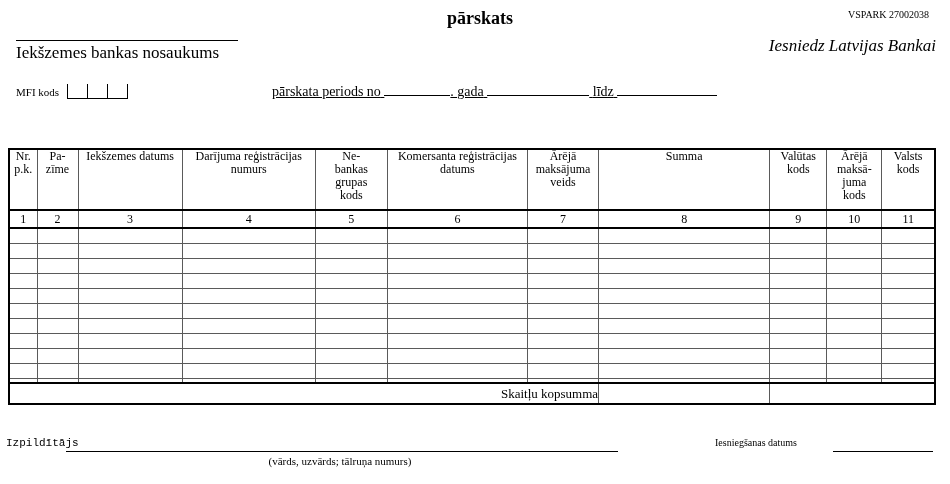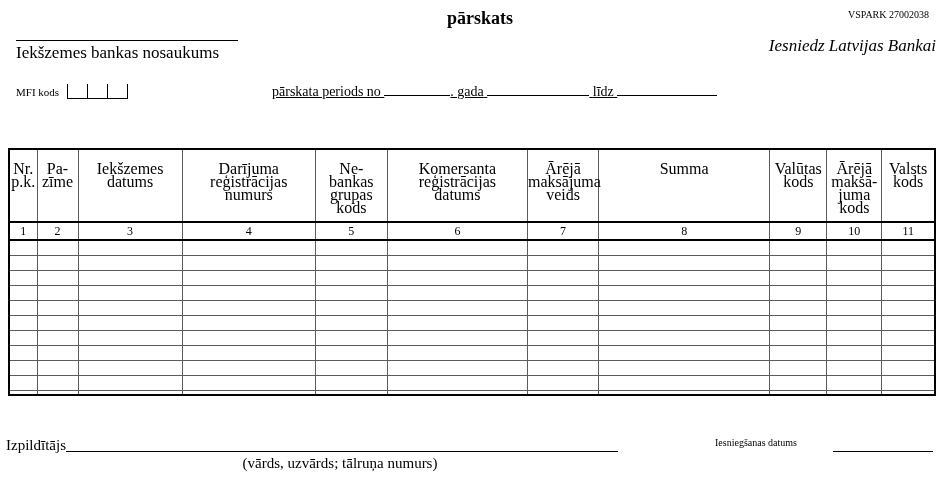--- a/index.html
+++ b/index.html
@@ -28,41 +28,41 @@
   
   table.form{
     position:absolute;left:8px;top:148px;border-collapse:collapse;
     table-layout:fixed;width:928px;
   }
   table.form{border:2px solid #000;}
   table.form td,table.form th{
     border:1px solid #5a5a5a;padding:0;font-weight:normal;
   }
   tr.hdr th{
-    vertical-align:top;text-align:center;font-size:16px;line-height:13px;
-    height:59px;padding-top:12px;white-space:pre-line;
+    vertical-align:top;text-align:center;font-size:12px;line-height:13px;
+    height:59px;padding-top:0;white-space:pre-line;
   }
   tr.nums td{
     text-align:center;font-size:12px;height:16px;
     border-top:2px solid #000;border-bottom:2px solid #000;
   }
   tr.data td{height:14px;}
   tr.spacer td{height:3px;border-bottom:2px solid #000;}
   tr.total td{height:19px;border-top:2px solid #000;border-bottom:2px solid #000;}
   td.total-label{
     text-align:right;font-weight:bold;font-size:13px;padding-right:14px;
     border-left:2px solid #000;
   }
   td.total-sum{border-left:2px solid #000;border-right:2px solid #000;}
   td.total-rest{border-right:2px solid #000;}
 
   
-  .executor-label{left:6px;top:437px;font-size:15px;}
+  .executor-label{left:6px;top:437px;font-size:11px;font-family:Liberation Mono, monospace;}
   .executor-rule{left:66px;top:451px;width:552px;border-bottom:1px solid #000;height:0;}
-  .executor-hint{left:240px;top:455px;width:200px;text-align:center;font-size:15px;}
+  .executor-hint{left:240px;top:455px;width:200px;text-align:center;font-size:11px;}
   .date-label{left:715px;top:437px;font-size:10px;}
   .date-rule{left:833px;top:451px;width:100px;border-bottom:1px solid #000;height:0;}
 </style>
 </head>
 <body>
 
 <div class="abs bank-rule"></div>
 <div class="abs bank-label">Iekšzemes bankas nosaukums</div>
 
 <div class="abs mfi-row">
@@ -281,20 +281,25 @@
         <td></td>
         <td></td>
         <td></td>
         <td></td>
         <td></td>
         <td></td>
         <td></td>
         <td></td>
         <td></td>
       </tr>
+      <tr class="total">
+        <td colspan="7" class="total-label">Skaitļu kopsumma</td>
+        <td class="total-sum"></td>
+        <td colspan="3" class="total-rest"></td>
+      </tr>
     </tbody>
 </table>
 
 <div class="abs executor-label">Izpildītājs</div>
 <div class="abs executor-rule"></div>
 <div class="abs executor-hint">(vārds, uzvārds; tālruņa numurs)</div>
 <div class="abs date-label">Iesniegšanas datums</div>
 <div class="abs date-rule"></div>
 
 </body></html>

